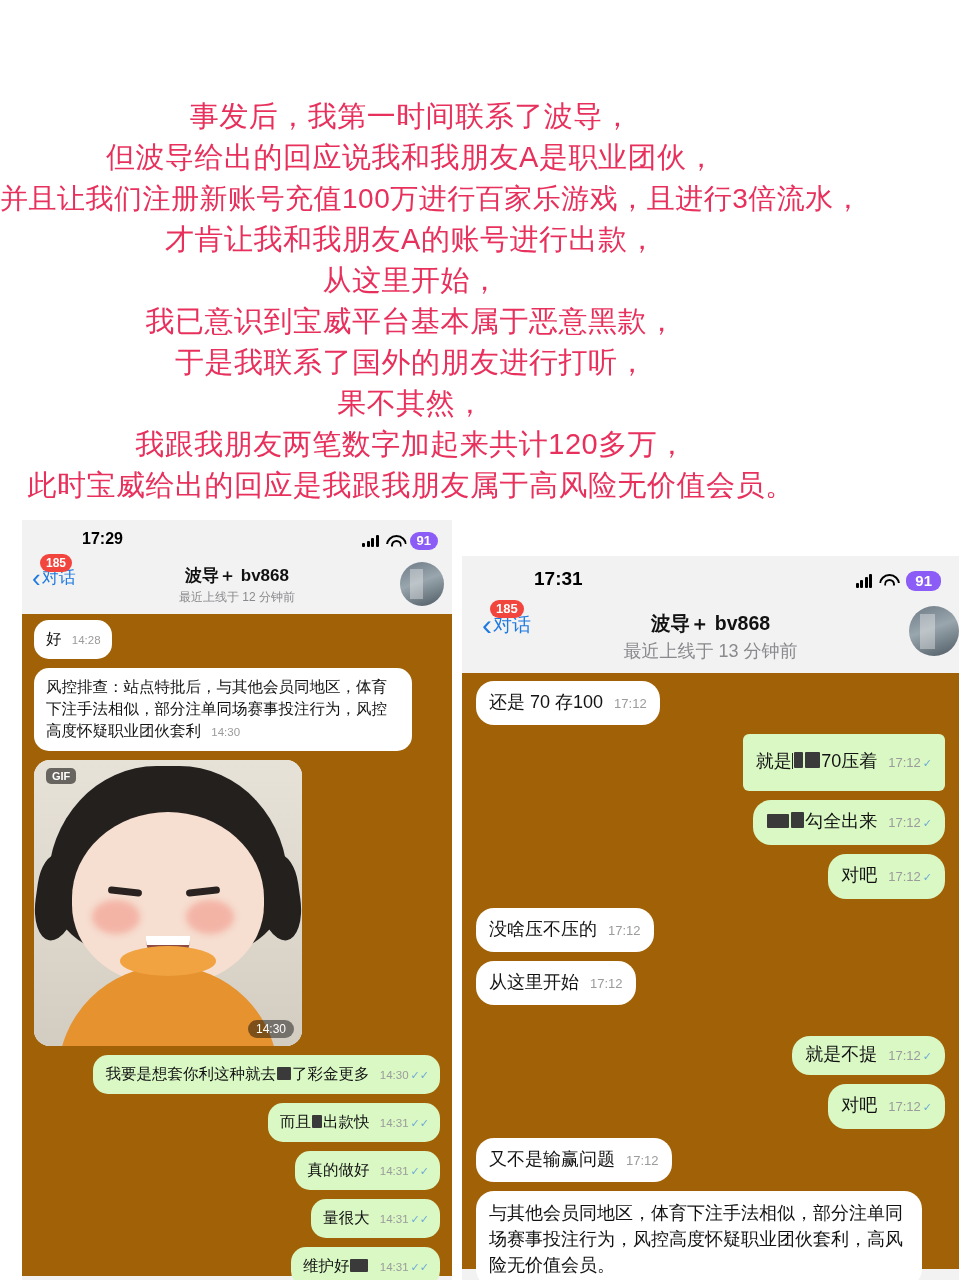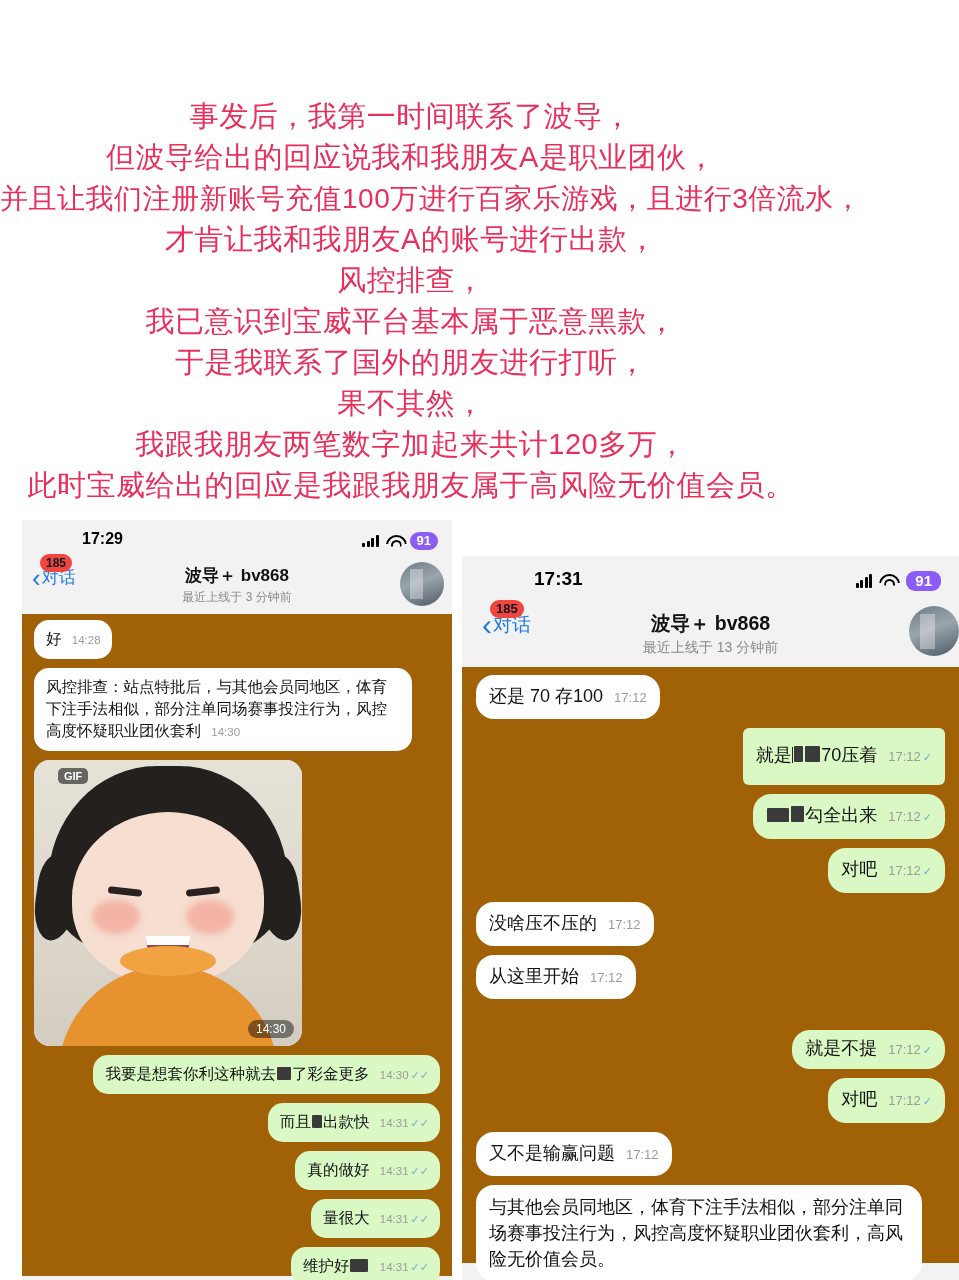--- a/index.html
+++ b/index.html
@@ -103,21 +103,21 @@
   .back-wrap {
     position: absolute;
     left: 10px;
     top: 4px;
     display: flex;
     align-items: center;
     color: #1f7ae0;
   }
   .badge {
     background: #f2453d;
-    color: #0f172a;
+    color: #ffffff;
     border-radius: 11px;
     font-size: 12px;
     line-height: 16px;
     padding: 1px 6px;
     font-weight: 600;
     position: absolute;
     left: 8px;
     top: -12px;
   }
   .chev {
@@ -196,21 +196,21 @@
   .gif-wrap {
     position: relative;
     width: 268px;
     height: 286px;
     border-radius: 16px;
     overflow: hidden;
     background: #d8d3cb;
   }
   .gif-badge {
     position: absolute;
-    left: 24px; top: 8px;
+    left: 12px; top: 8px;
     background: rgba(0,0,0,0.55);
     color: #fff;
     font-size: 11px;
     font-weight: 700;
     border-radius: 5px;
     padding: 2px 6px;
     z-index: 4;
   }
   .gif-time {
     position: absolute;
@@ -250,21 +250,21 @@
 </head>
 <body>
 
 <div id="root">
 
   <div class="announcement">
     <div>事发后，我第一时间联系了波导，</div>
     <div>但波导给出的回应说我和我朋友A是职业团伙，</div>
     <div style="font-size:28px;">并且让我们注册新账号充值100万进行百家乐游戏，且进行3倍流水，</div>
     <div>才肯让我和我朋友A的账号进行出款，</div>
-    <div>风控排查，</div>
+    <div>从这里开始，</div>
     <div>我已意识到宝威平台基本属于恶意黑款，</div>
     <div>于是我联系了国外的朋友进行打听，</div>
     <div>果不其然，</div>
     <div>我跟我朋友两笔数字加起来共计120多万，</div>
     <div>此时宝威给出的回应是我跟我朋友属于高风险无价值会员。</div>
   </div>
 
   <div class="shot" id="shot-left">
 
     <div class="status-bar">
@@ -281,21 +281,21 @@
       </span>
     </div>
 
     <div class="chat-header" style="padding-top:2px;">
       <div class="back-wrap">
         <span class="badge">185</span>
         <span class="chev">‹</span>
         <span class="back-label">对话</span>
       </div>
       <div class="chat-title">波导＋ bv868</div>
-      <div class="chat-sub">最近上线于 3 分钟前</div>
+      <div class="chat-sub">最近上线于 12 分钟前</div>
       <div class="avatar"></div>
     </div>
 
     <div class="msgs" style="height:662px;">
 
       <div class="row left">
         <div class="bubble in">
           <span class="txt">好</span>
           <span class="time">14:28</span>
         </div>
@@ -385,21 +385,21 @@
       </span>
     </div>
 
     <div class="chat-header" style="padding-top:4px; padding-bottom:10px;">
       <div class="back-wrap" style="left:20px; top:6px;">
         <span class="badge" style="font-size:13px;">185</span>
         <span class="chev" style="font-size:30px;">‹</span>
         <span class="back-label" style="font-size:19px;">对话</span>
       </div>
       <div class="chat-title" style="font-size:19.5px;">波导＋ bv868</div>
-      <div class="chat-sub" style="font-size:14px;">最近上线于 13 分钟前</div>
+      <div class="chat-sub" style="font-size:18px;">最近上线于 13 分钟前</div>
       <div class="avatar" style="width:50px;height:50px;right:0px;top:0px;"></div>
     </div>
 
     <div class="msgs" style="height:596px; padding:8px 14px 0 14px;">
 
       <div class="row left">
         <div class="bubble in" style="font-size:18px;line-height:25px;border-radius:18px;padding:9px 13px;">
           <span class="txt">还是 70  存100</span>
           <span class="time" style="font-size:13px;">17:12</span>
         </div>

